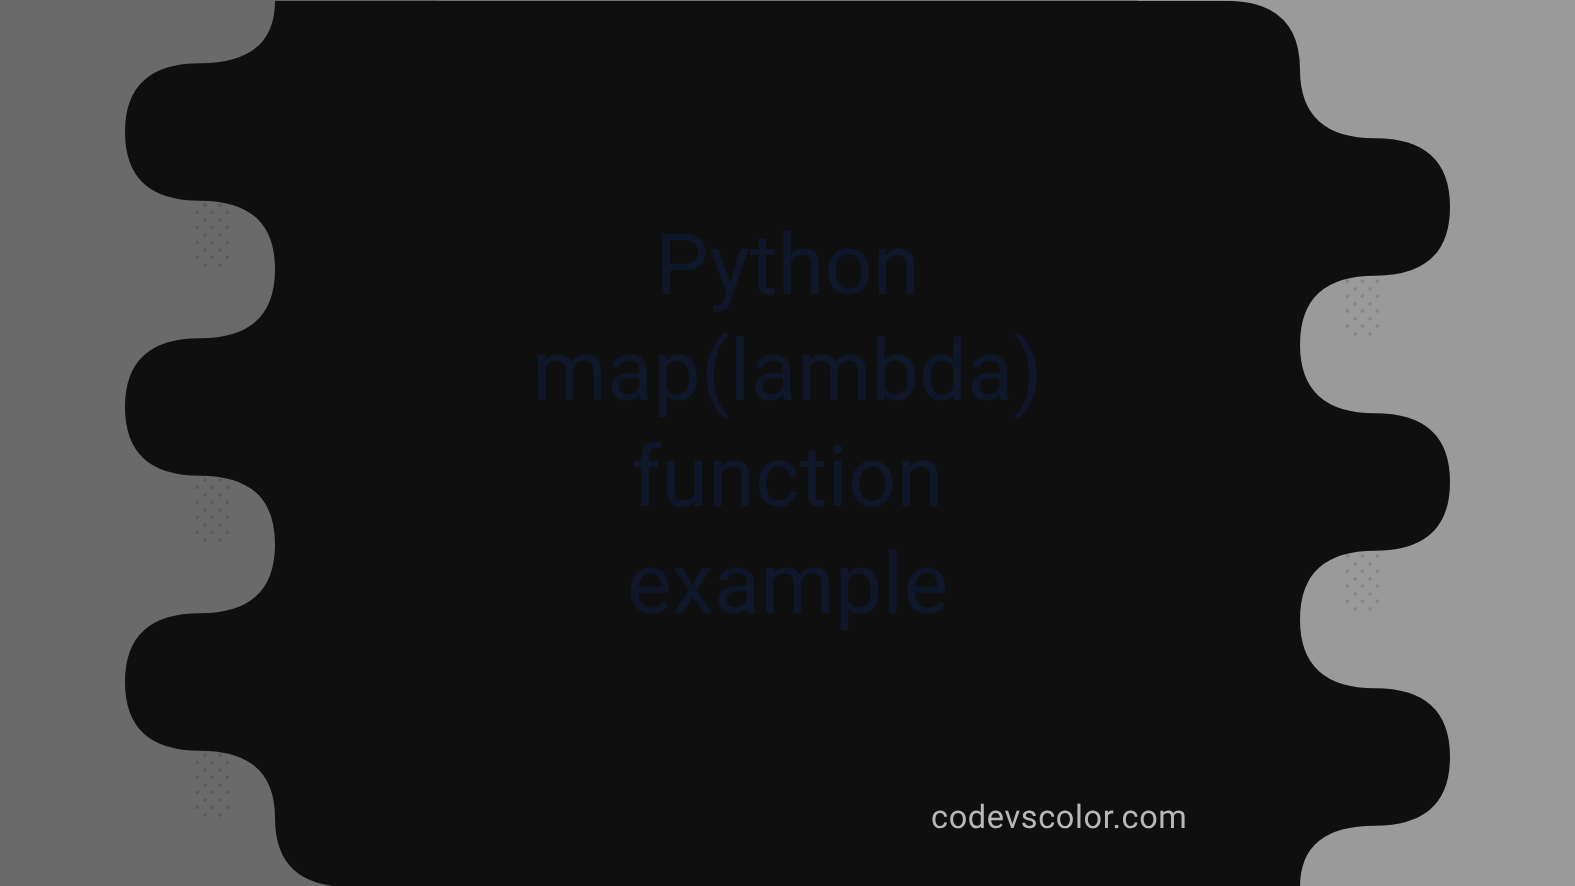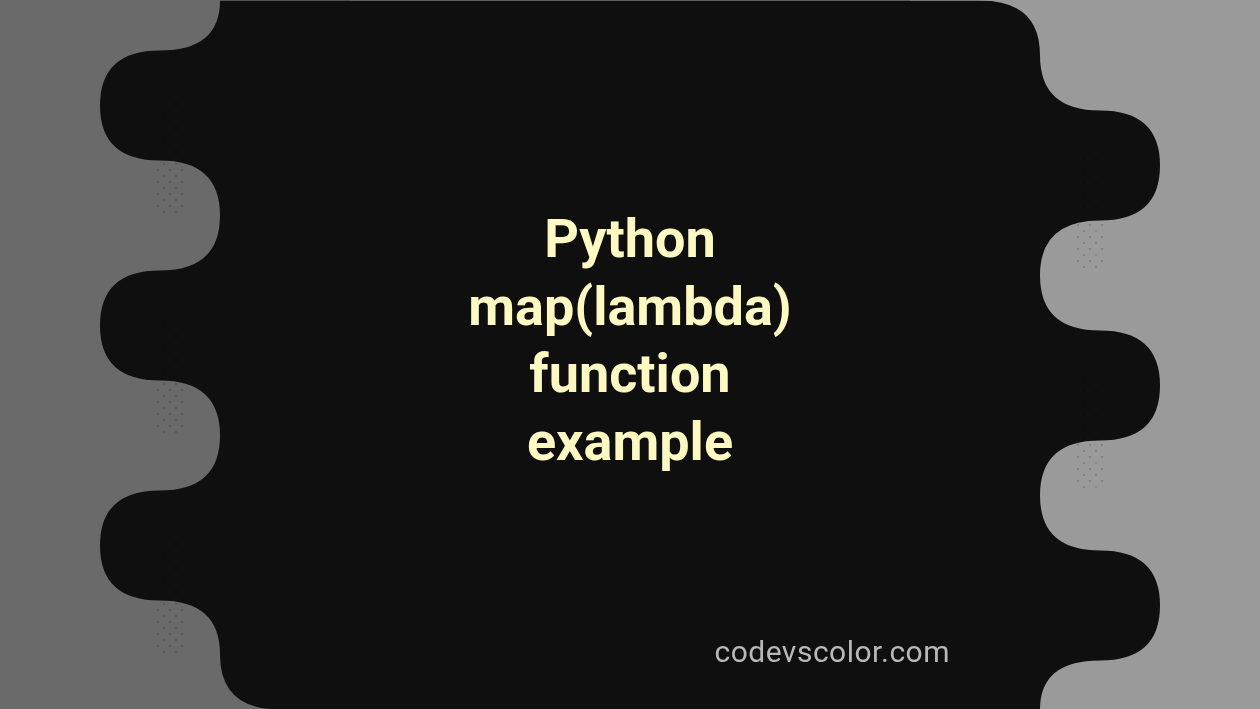--- a/index.html
+++ b/index.html
@@ -28,32 +28,32 @@
       left: 50%; top: 50%;
       transform: translate(-50%, -50%);
       width: 1100px; height: 709px;
     }
     .blob svg { display: block; }
     .title-block {
       position: absolute;
       left: 50%; top: 48%;
       transform: translate(-50%, -50%);
       text-align: center;
-      color: #fef9c3;
-      font-weight: 700;
-      font-size: 54px;
+      color: #0f172a;
+      font-weight: 400;
+      font-size: 68px;
       line-height: 1.25;
       white-space: pre-line;
     }
     .footer-text {
       position: absolute;
       right: 310px;
       bottom: 40px;
       color: #b8b8b8;
-      font-size: 30px;
+      font-size: 26px;
       font-weight: 400;
       letter-spacing: 0.5px;
     }
     .dither {
       position: absolute;
       width: 30px;
       background-image:
         radial-gradient(circle at 3px 3px, rgba(0,0,0,0.25) 1.2px, transparent 1.5px),
         radial-gradient(circle at 9px 9px, rgba(0,0,0,0.25) 1.2px, transparent 1.5px);
       background-size: 12px 12px;

